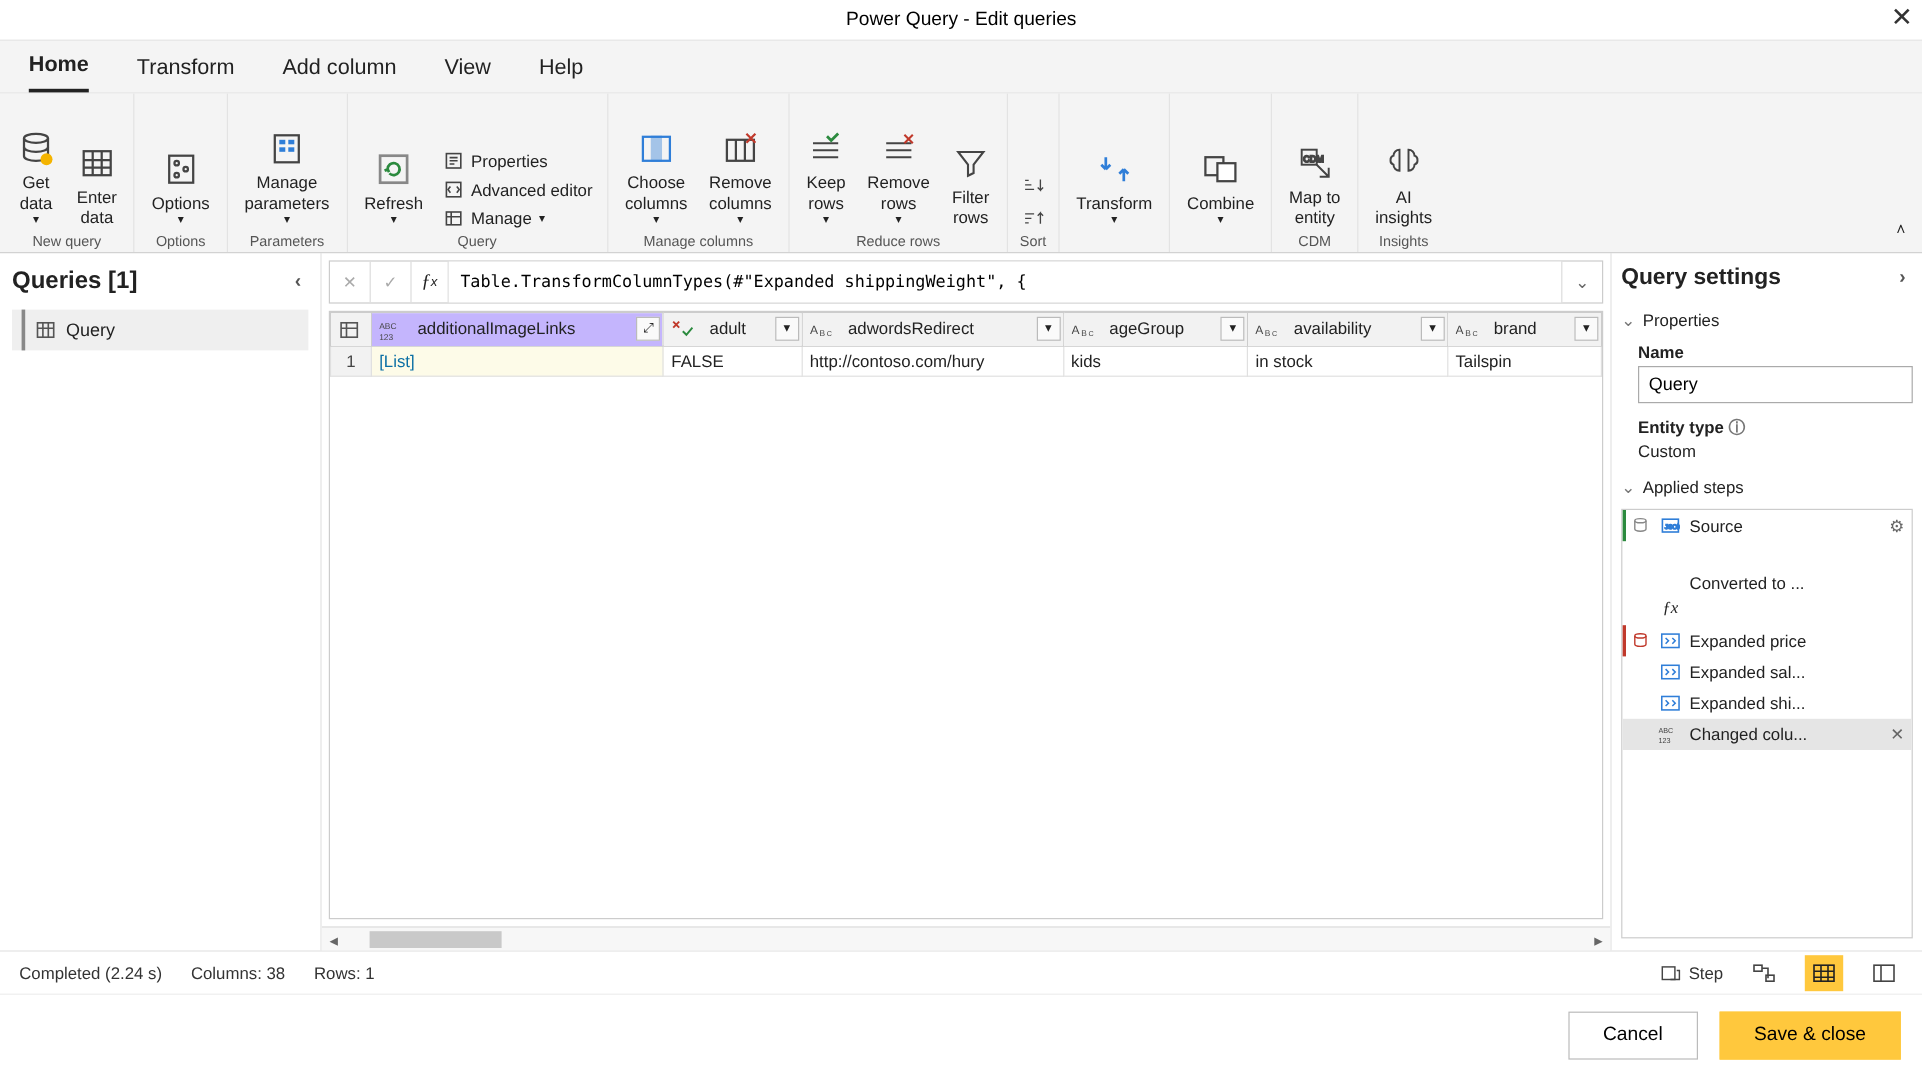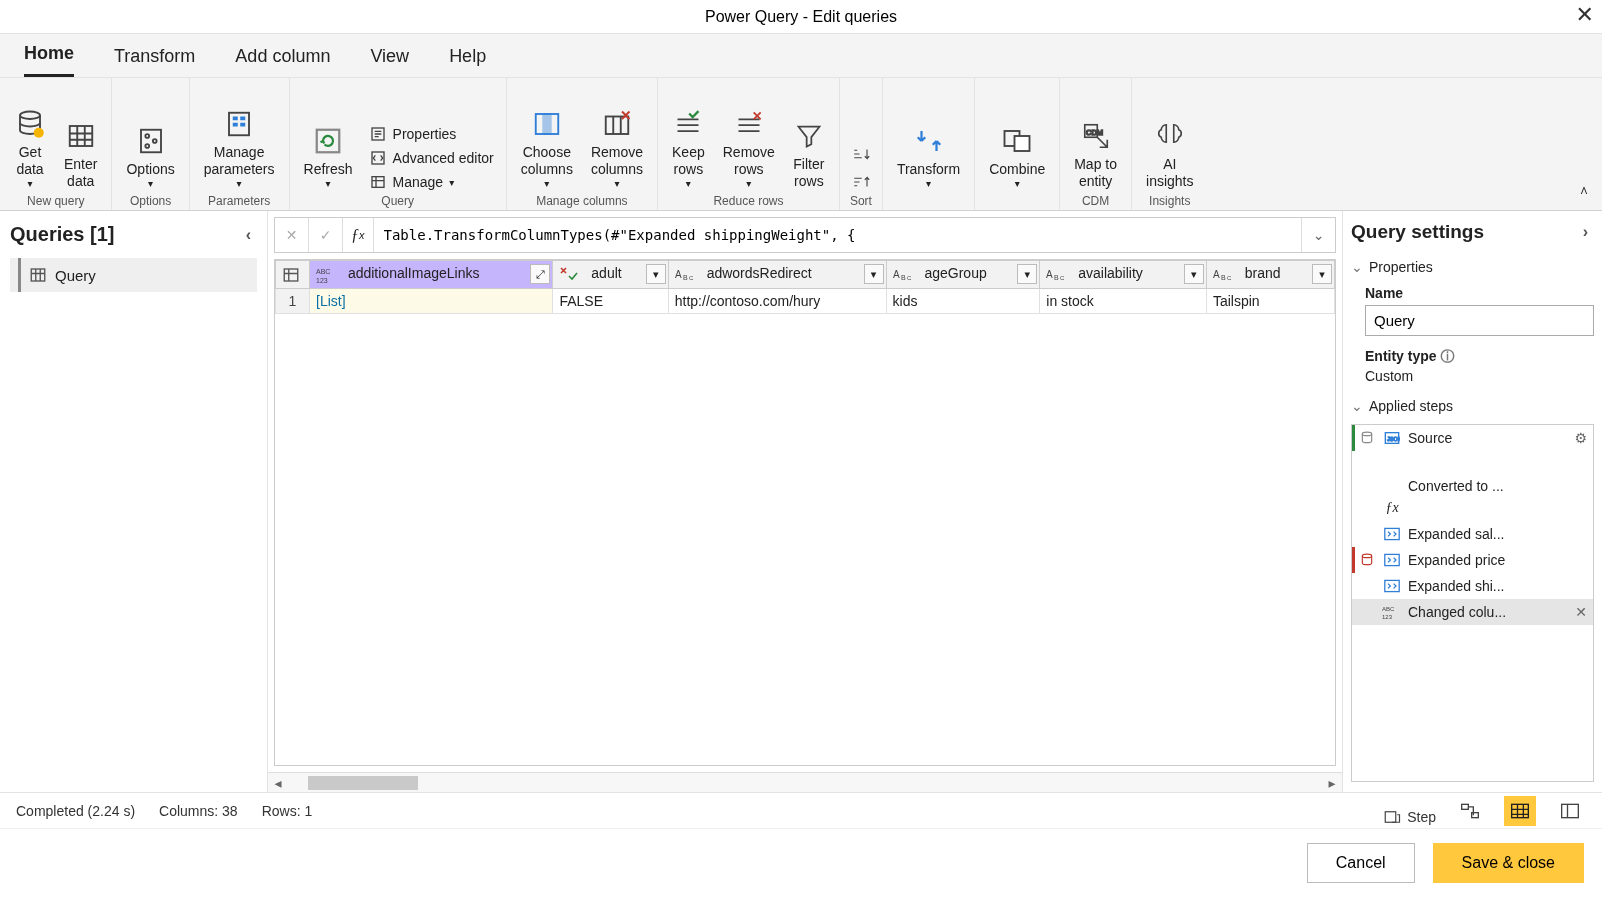--- a/index.html
+++ b/index.html
@@ -53,21 +53,21 @@
   .step { display:flex; align-items:center; gap:6px; padding:4px 6px; font-size:14px; cursor:pointer; position:relative;}
   .step .leftind { width:3px; height:100%; position:absolute; left:0; top:0;}
   .step.side-green .leftind { background:#2b8a3e;}
   .step.side-red .leftind { background:#c0392b;}
   .step .sic { width:18px; height:18px; display:flex; align-items:center; justify-content:center;}
   .step .sic2 { width:20px; height:18px; display:flex; align-items:center; justify-content:center;}
   .step.selected { background:#e5e5e5;}
   .step .gear { margin-left:auto; color:#666; cursor:pointer;}
   .step .del { margin-left:auto; color:#666; cursor:pointer;}
   .status { height:36px; border-top:1px solid #e3e3e3; display:flex; align-items:center; padding:0 16px; font-size:14px; color:#333; gap:24px;}
-  .status .right { margin-left:auto; display:flex; align-items:flex-end; gap:18px;}
+  .status .right { margin-left:auto; display:flex; align-items:center; gap:18px;}
   .status .view-btn { width:32px; height:30px; display:flex; align-items:center; justify-content:center; cursor:pointer;}
   .status .view-btn.active { background:#ffc83d;}
   .footer { height:68px; display:flex; align-items:center; justify-content:flex-end; gap:18px; padding:0 18px; border-top:1px solid #eee;}
   .btn { padding:10px 28px; font-size:16px; cursor:pointer; border:1px solid #bbb; background:#fff;}
   .btn.primary { background:#ffc83d; border-color:#ffc83d;}
   svg { display:block; }
 </style>
 </head>
 <body>
 
@@ -507,46 +507,46 @@
           </span>
         <span>Source</span>
         <span class="gear">⚙</span>
       </div>
       <div class="step">
         <div class="leftind"></div>
         <span class="sic"></span>
         <span class="sic2" style="font-style:italic;font-family:serif;margin-top:44px;">ƒx</span>
         <span>Converted to ...</span>
       </div>
+      <div class="step side-red">
+        <div class="leftind"></div>
+        <span class="sic">
+            <svg width="14" height="14" viewBox="0 0 24 24" stroke="#c0392b" fill="none" stroke-width="2">
+              <ellipse cx="12" cy="5" rx="8" ry="3"></ellipse>
+              <path d="M4 5v12c0 1.7 3.6 3 8 3s8-1.3 8-3V5"></path>
+            </svg>
+          </span>
+        <span class="sic2">
+            <svg width="16" height="14" viewBox="0 0 20 16" stroke="#2f7ed8" fill="none" stroke-width="1.6">
+              <rect x="1" y="1" width="18" height="14"></rect>
+              <path d="M5 5l3 3-3 3M12 5l3 3-3 3"></path>
+            </svg>
+          </span>
+        <span>Expanded price</span>
+      </div>
       <div class="step">
         <div class="leftind"></div>
         <span class="sic"></span>
         <span class="sic2">
             <svg width="16" height="14" viewBox="0 0 20 16" stroke="#2f7ed8" fill="none" stroke-width="1.6">
               <rect x="1" y="1" width="18" height="14"></rect>
               <path d="M5 5l3 3-3 3M12 5l3 3-3 3"></path>
             </svg>
           </span>
         <span>Expanded sal...</span>
-      </div>
-      <div class="step side-red">
-        <div class="leftind"></div>
-        <span class="sic">
-            <svg width="14" height="14" viewBox="0 0 24 24" stroke="#c0392b" fill="none" stroke-width="2">
-              <ellipse cx="12" cy="5" rx="8" ry="3"></ellipse>
-              <path d="M4 5v12c0 1.7 3.6 3 8 3s8-1.3 8-3V5"></path>
-            </svg>
-          </span>
-        <span class="sic2">
-            <svg width="16" height="14" viewBox="0 0 20 16" stroke="#2f7ed8" fill="none" stroke-width="1.6">
-              <rect x="1" y="1" width="18" height="14"></rect>
-              <path d="M5 5l3 3-3 3M12 5l3 3-3 3"></path>
-            </svg>
-          </span>
-        <span>Expanded price</span>
       </div>
       <div class="step">
         <div class="leftind"></div>
         <span class="sic"></span>
         <span class="sic2">
             <svg width="16" height="14" viewBox="0 0 20 16" stroke="#2f7ed8" fill="none" stroke-width="1.6">
               <rect x="1" y="1" width="18" height="14"></rect>
               <path d="M5 5l3 3-3 3M12 5l3 3-3 3"></path>
             </svg>
           </span>

